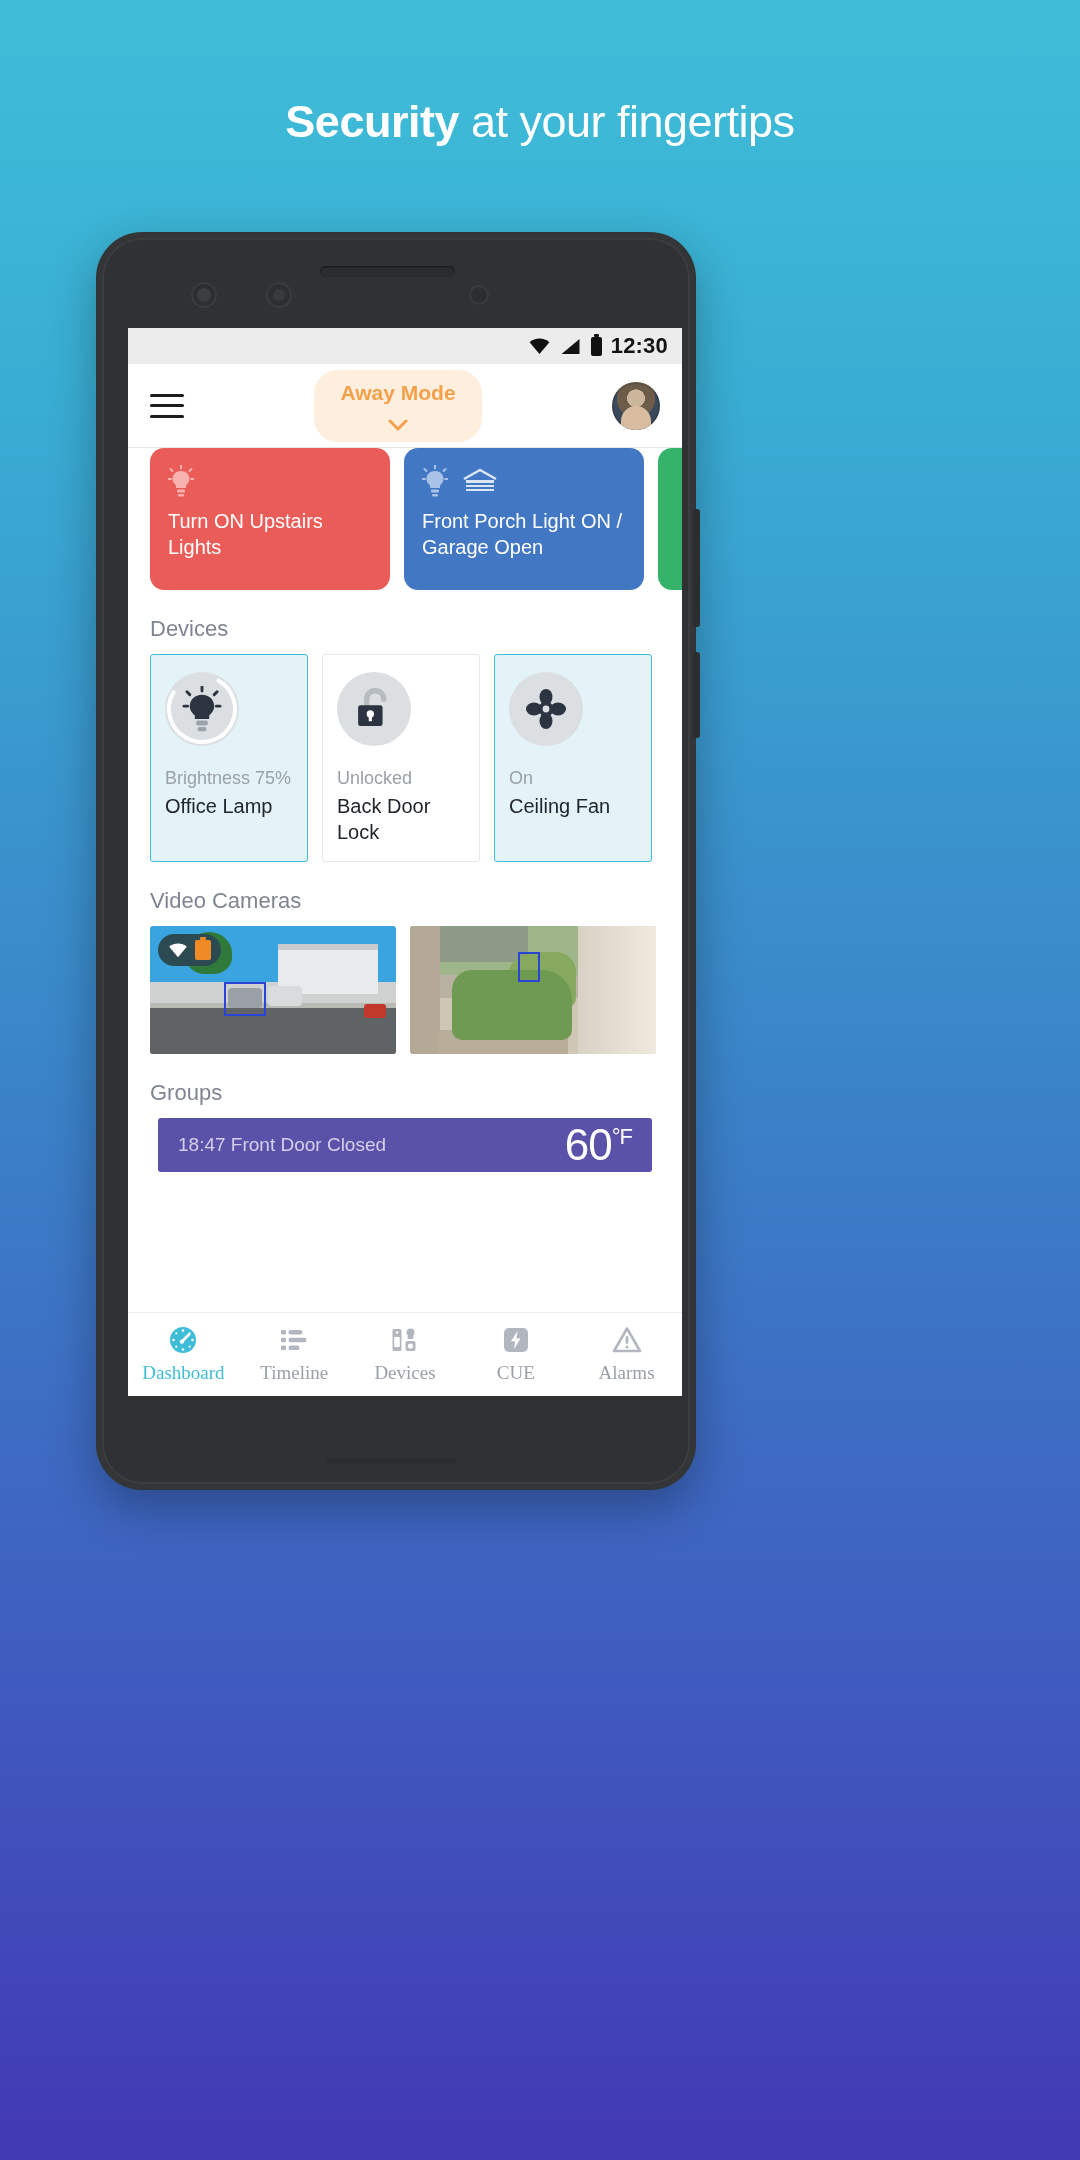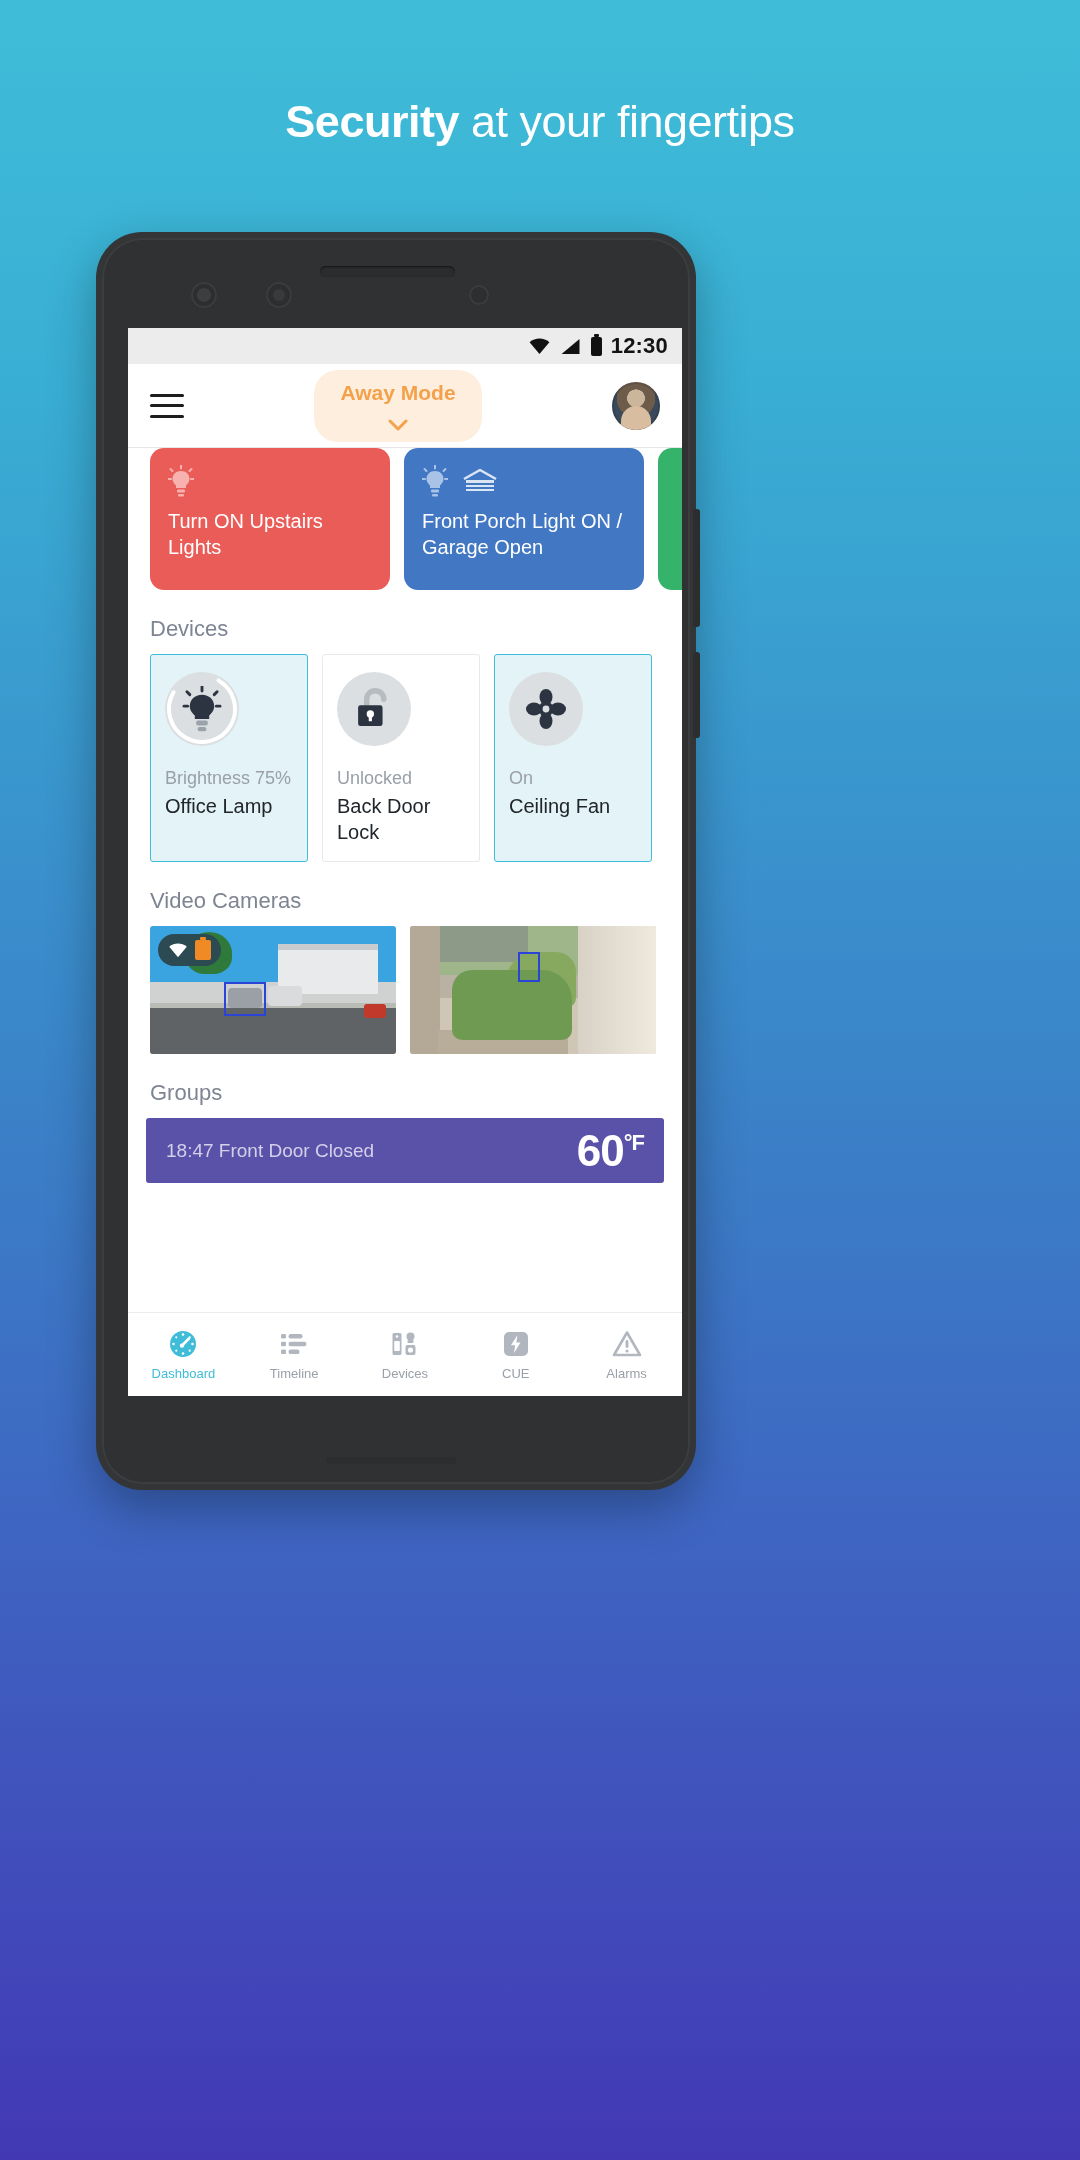--- a/index.html
+++ b/index.html
@@ -180,38 +180,38 @@
   .cam2 .porchwall { position:absolute; right:0; top:0; width:78px; height:100%; background:linear-gradient(90deg,#d8d2c6,#efe9de); }
   .cam2 .leftwall { position:absolute; left:0; top:0; width:30px; height:100%; background:#b3a996; }
   .cam2 .bush { position:absolute; left:42px; top:44px; width:120px; height:70px; background:#6f9a52; border-radius:20px 30px 10px 10px; }
   .cam2 .bush2 { position:absolute; left:96px; top:26px; width:70px; height:56px; background:#86a95f; border-radius:30px 20px 10px 10px; }
   .cam2 .drive { position:absolute; left:28px; top:0; width:90px; height:36px; background:#8e9a88; }
   .cam2 .bbox { position:absolute; left:108px; top:26px; width:22px; height:30px; border:2px solid #2b44d8; }
   .cam2 .ground { position:absolute; left:28px; bottom:0; width:130px; height:24px; background:#b8ad99; }
 
   
   .group-card {
-    margin: 0 18px; height: 65px; background: #5a51a8; border-radius: 3px;
+    margin: 0 30px; height: 54px; background: #5a51a8; border-radius: 3px;
     display: flex; align-items: center; justify-content: space-between;
     padding: 0 20px; color: #fff; position: relative; overflow: hidden;
   }
   .group-event { font-size: 19px; color: #d4d0ea; }
-  .group-temp { font-size: 44px; font-weight: 700; letter-spacing: -1px; text-align: right; }
+  .group-temp { font-size: 44px; font-weight: 400; letter-spacing: -1px; text-align: right; }
   .group-temp sup { font-size: 22px; vertical-align: super; }
 
   
   .bottomnav {
     height: 84px; background: #fff; border-top: 1px solid #ececec;
     display: flex; align-items: center;
   }
   .nav-item {
     flex: 1; display: flex; flex-direction: column; align-items: center; gap: 7px;
     cursor: pointer;
   }
-  .nav-label { font-size: 13px; color: #9aa0a8; }
+  .nav-label { font-size: 19px; color: #9aa0a8; font-family: Liberation Serif, serif; }
   .nav-item.active .nav-label { color: #3fbdd8; }
   .nav-ico { width: 30px; height: 30px; display:block; }
 </style>
 </head>
 <body>
 
 <div class="headline">
   <span class="bold">Security</span><span class="light"> at your fingertips</span>
 </div>
 

